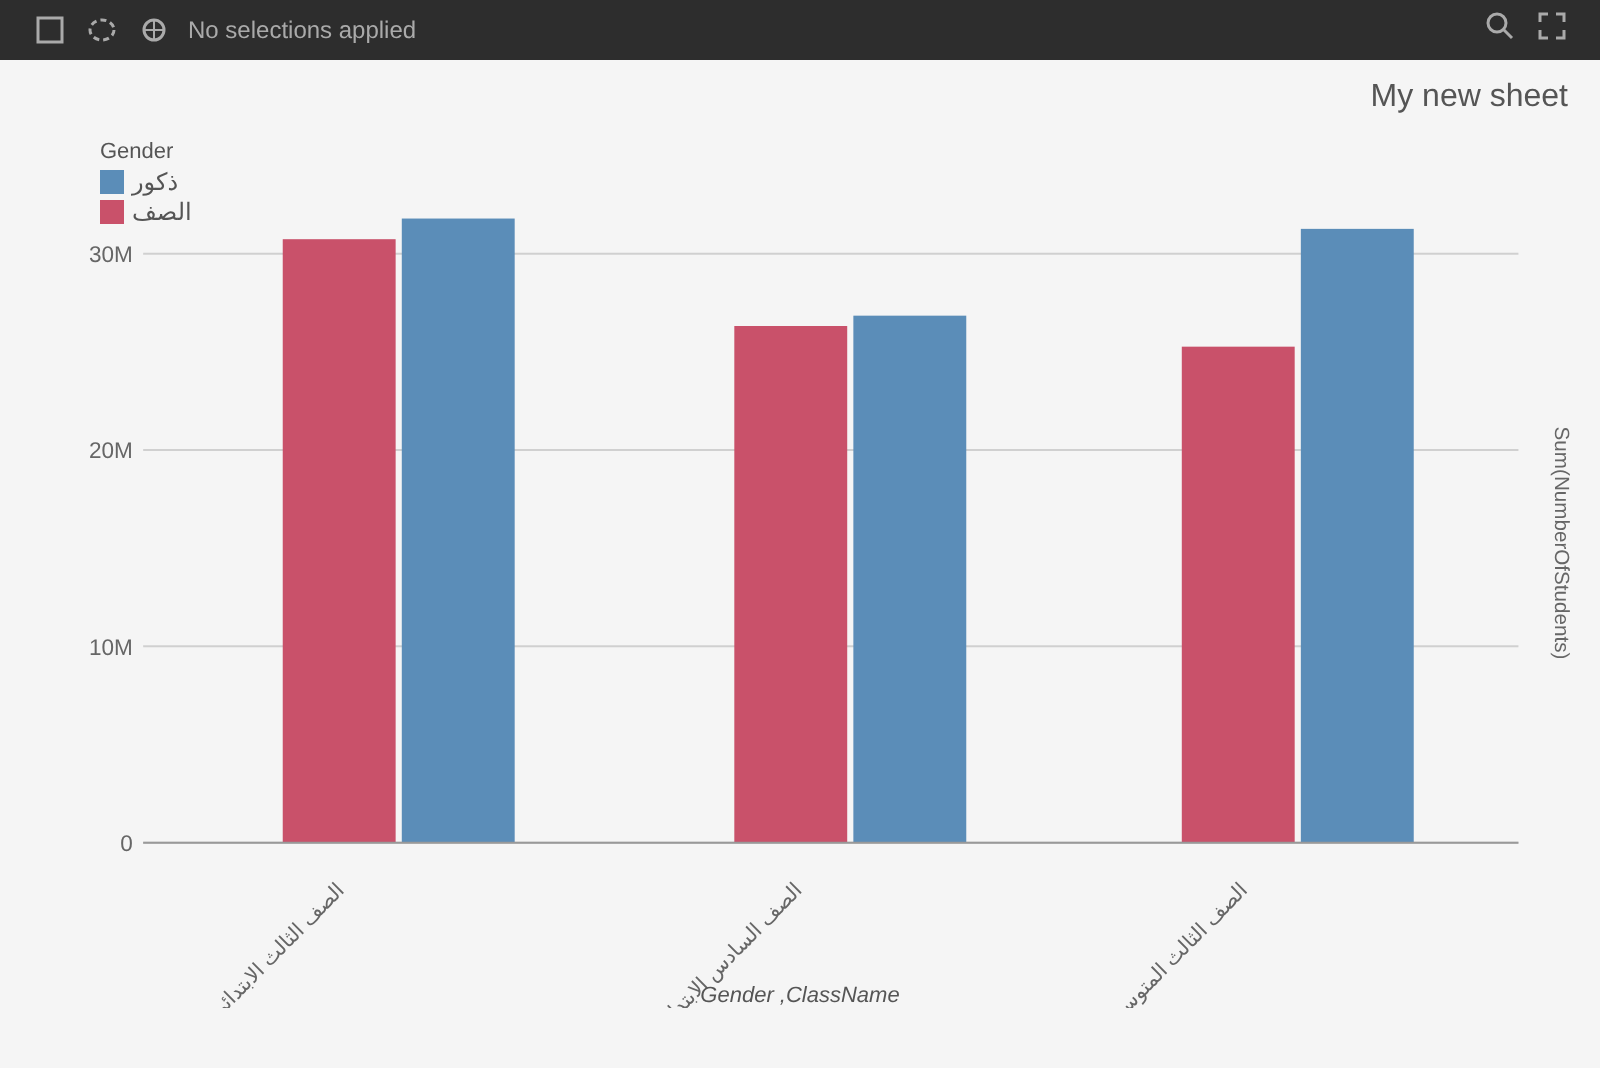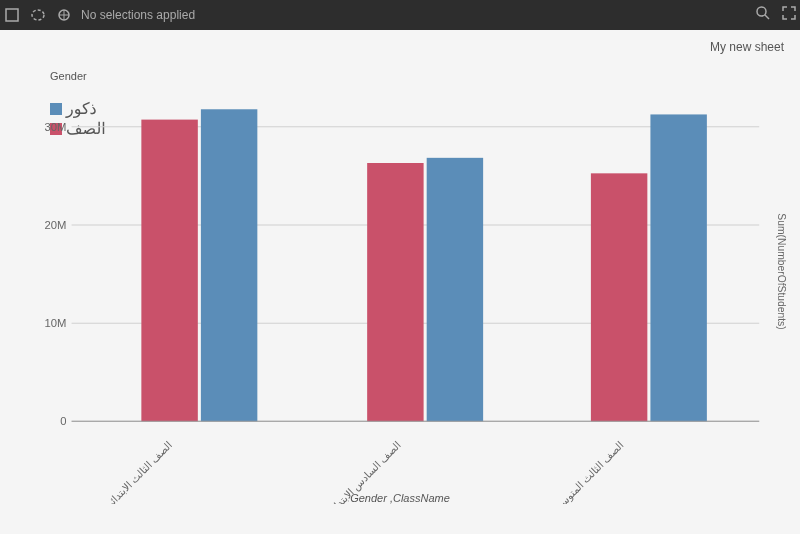--- a/index.html
+++ b/index.html
@@ -11,21 +11,21 @@
       overflow: hidden;
     }
 
     
     .toolbar {
       height: 30px;
       background: #2d2d2d;
       display: flex;
       align-items: center;
       justify-content: space-between;
-      padding: 0 3px;
+      padding: 0 16px;
     }
     .toolbar-left {
       display: flex;
       align-items: center;
       gap: 8px;
     }
     .toolbar-icon {
       width: 18px;
       height: 18px;
       display: flex;
@@ -56,21 +56,21 @@
       background: #f5f5f5;
       position: relative;
       padding: 10px 10px 0 10px;
     }
 
     
     .sheet-title {
       position: absolute;
       top: 10px;
       right: 16px;
-      font-size: 12px;
+      font-size: 16px;
       color: #555;
       font-weight: 300;
     }
 
     
     .chart-container {
       position: absolute;
       top: 40px;
       left: 10px;
       right: 10px;
@@ -79,34 +79,34 @@
 
     
     .legend {
       position: absolute;
       top: 0;
       left: 40px;
     }
     .legend-title {
       font-size: 11px;
       color: #555;
-      margin-bottom: 17px;
+      margin-bottom: 2px;
     }
     .legend-item {
       display: flex;
       align-items: center;
       gap: 4px;
       margin-bottom: 1px;
     }
     .legend-color {
       width: 12px;
       height: 12px;
     }
     .legend-label {
-      font-size: 16px;
+      font-size: 12px;
       color: #555;
     }
 
     
     .chart-svg {
       position: absolute;
       top: 0;
       left: 0;
       right: 0;
       bottom: 0;

